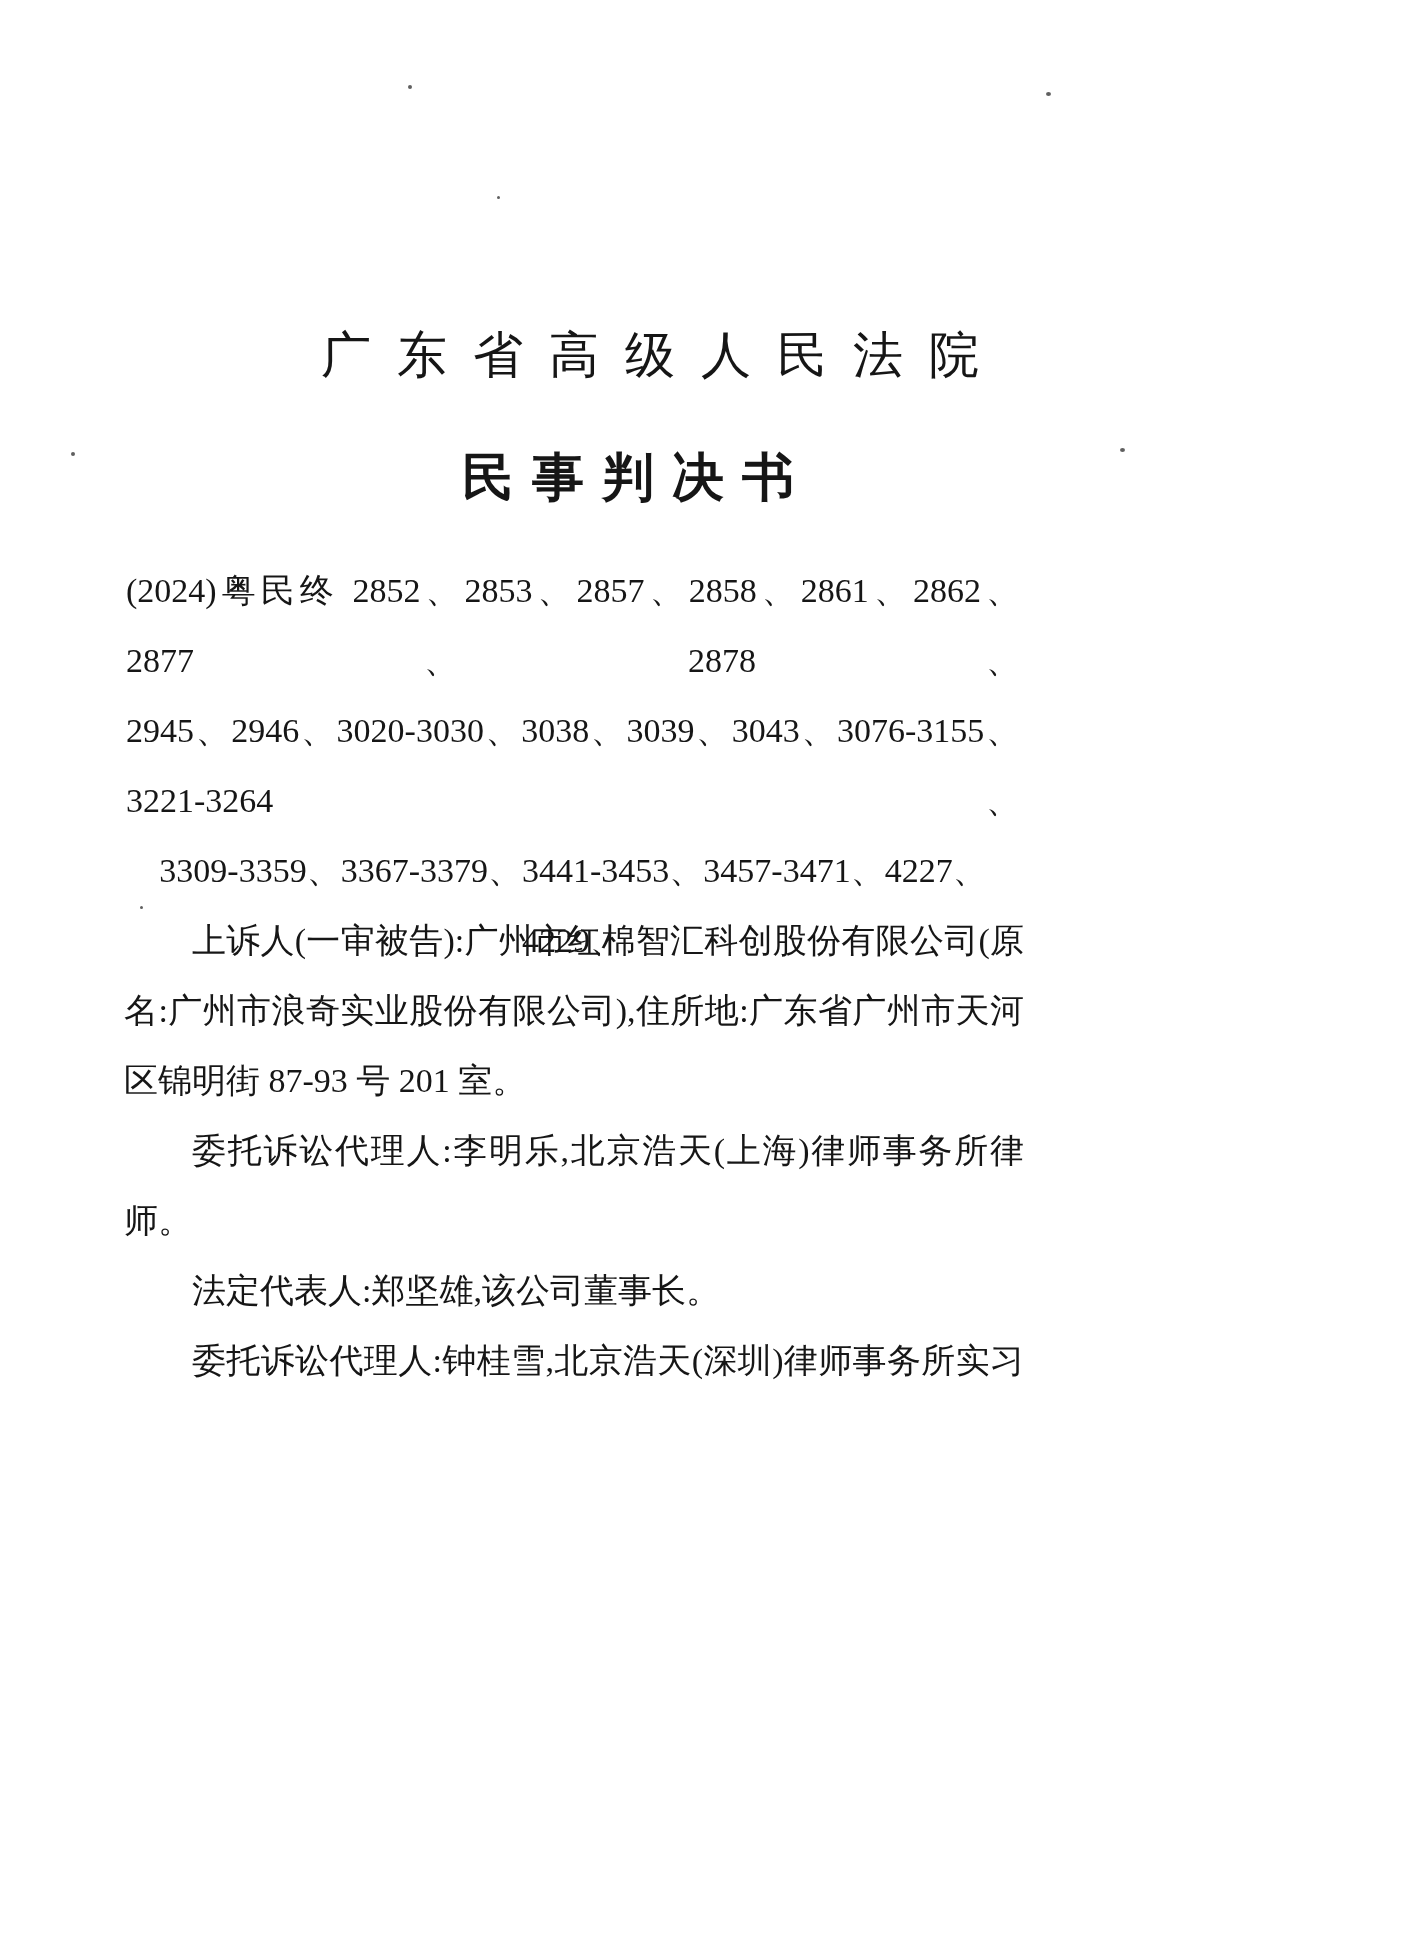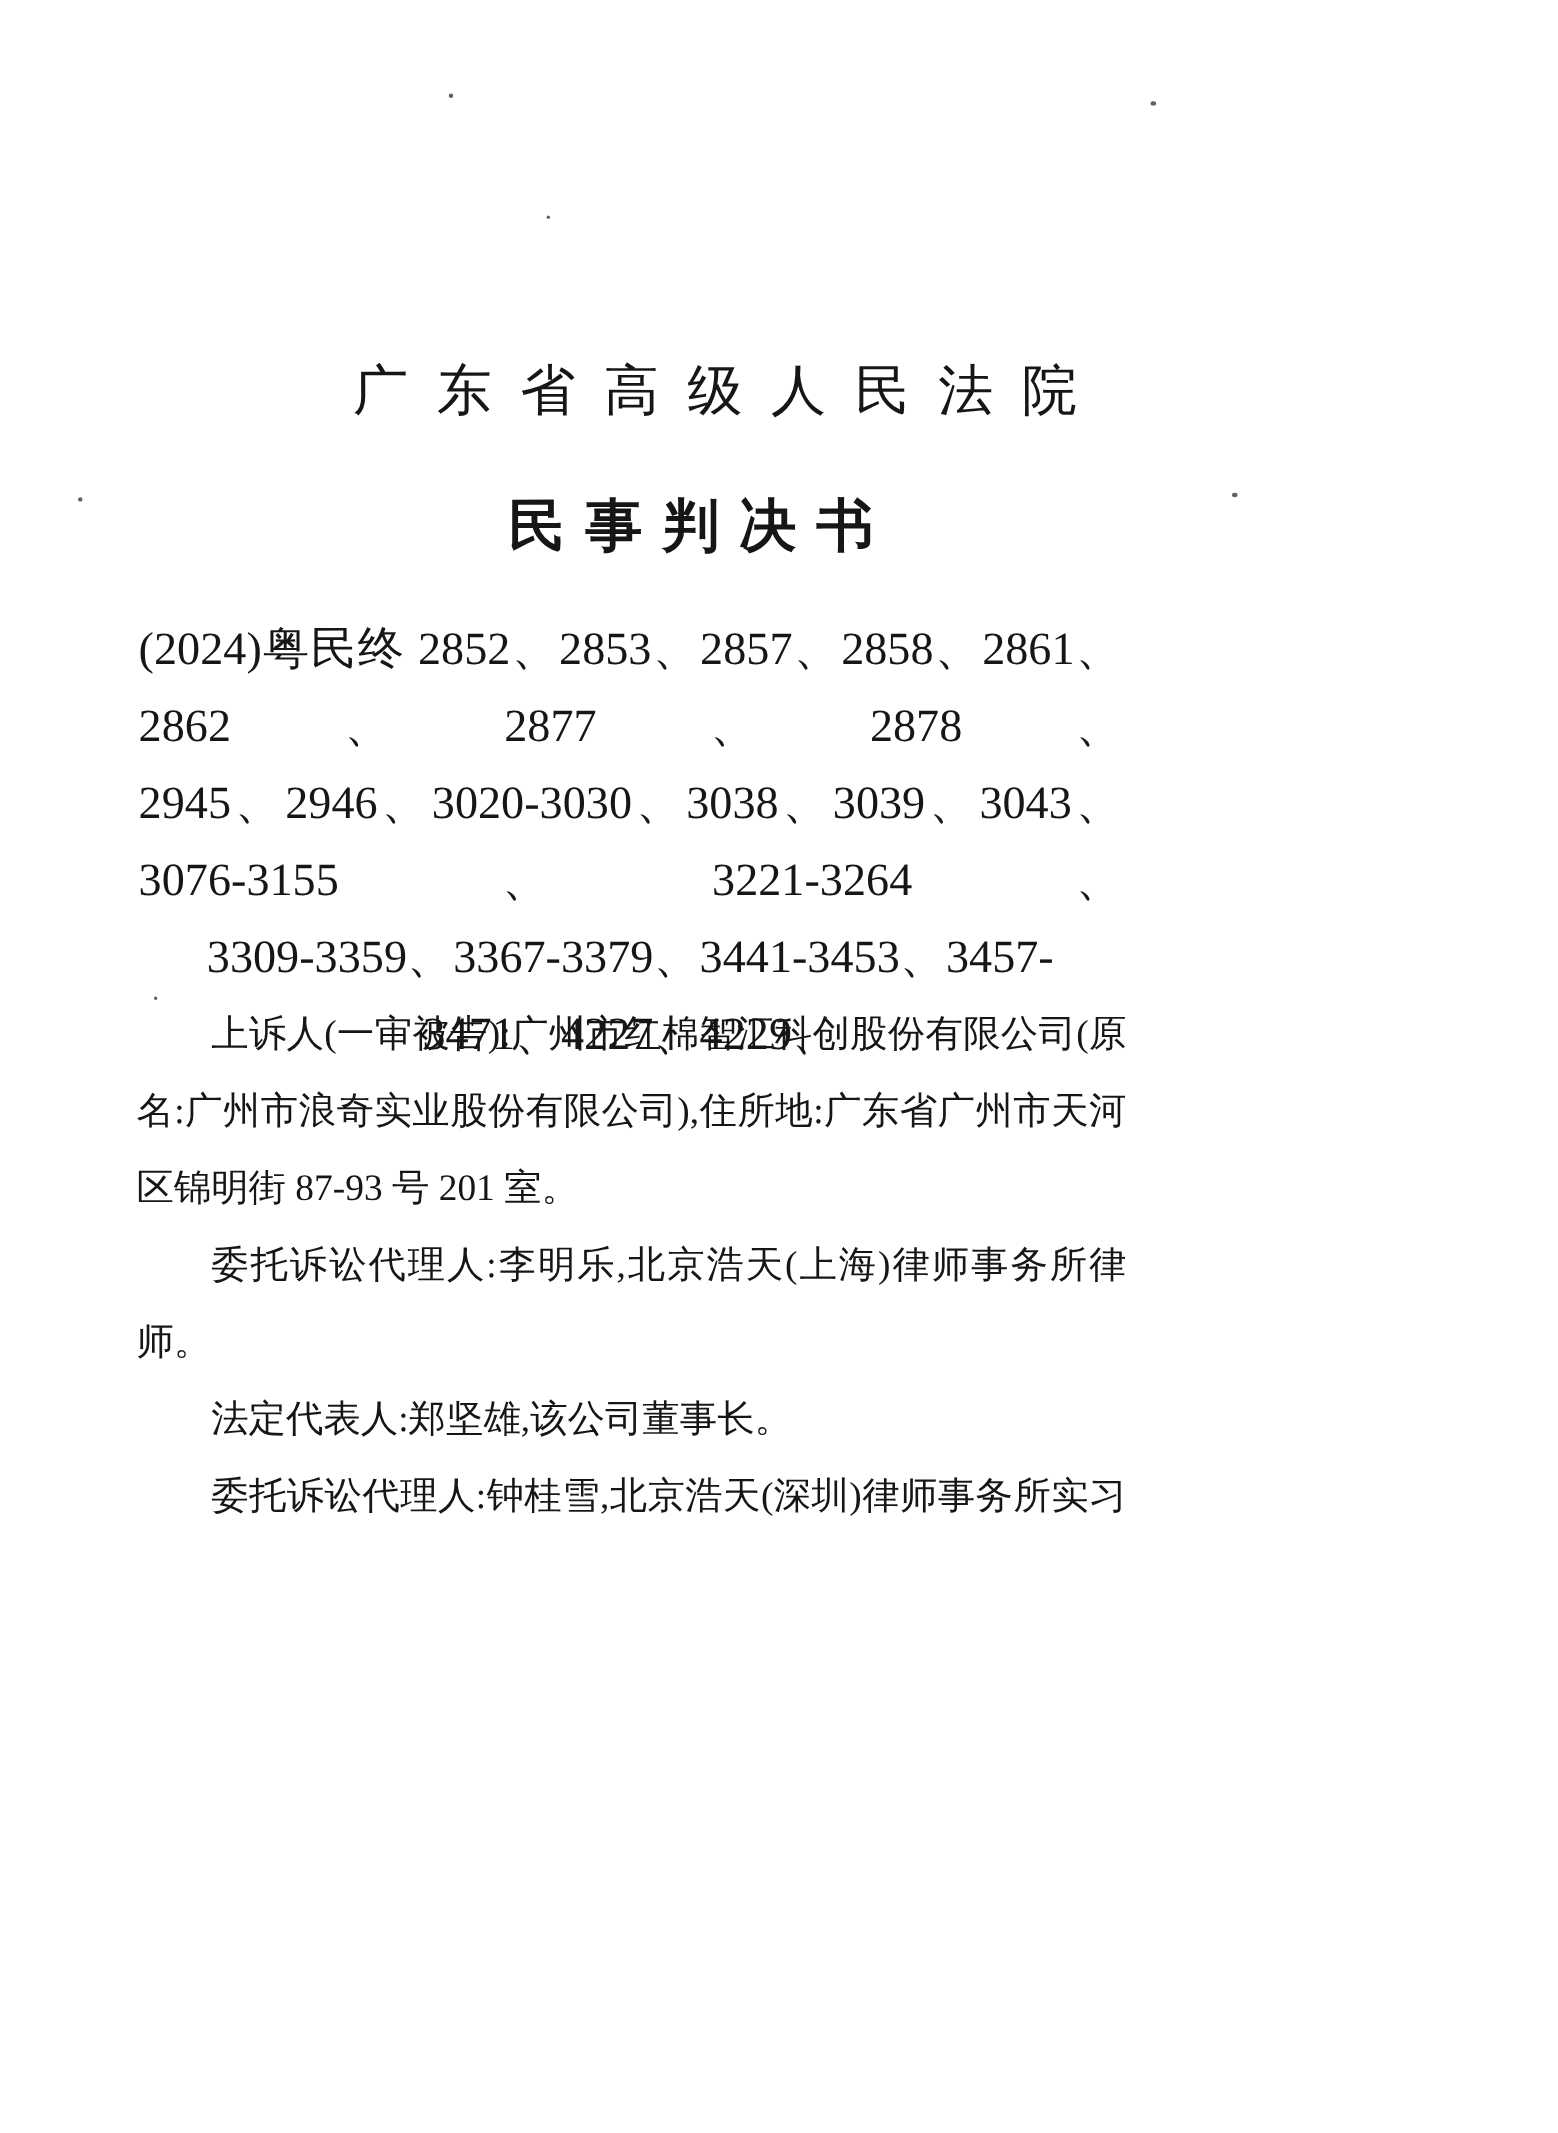--- a/index.html
+++ b/index.html
@@ -34,21 +34,21 @@
     font-weight: bold;
     letter-spacing: 18px;
     text-indent: 18px;
     white-space: nowrap;
   }
   .case-numbers {
     position: absolute;
     top: 556px;
     left: 126px;
     width: 894px;
-    font-size: 42px;
+    font-size: 34px;
     line-height: 70px;
   }
   .case-line { width: 100%; }
   .case-line.jl { text-align: justify; text-align-last: justify; }
   .case-line.cl { text-align: center; }
   .case-line.rl { text-align: right; padding-right: 66px; box-sizing: border-box; }
   .body-text {
     position: absolute;
     top: 906px;
     left: 124px;

